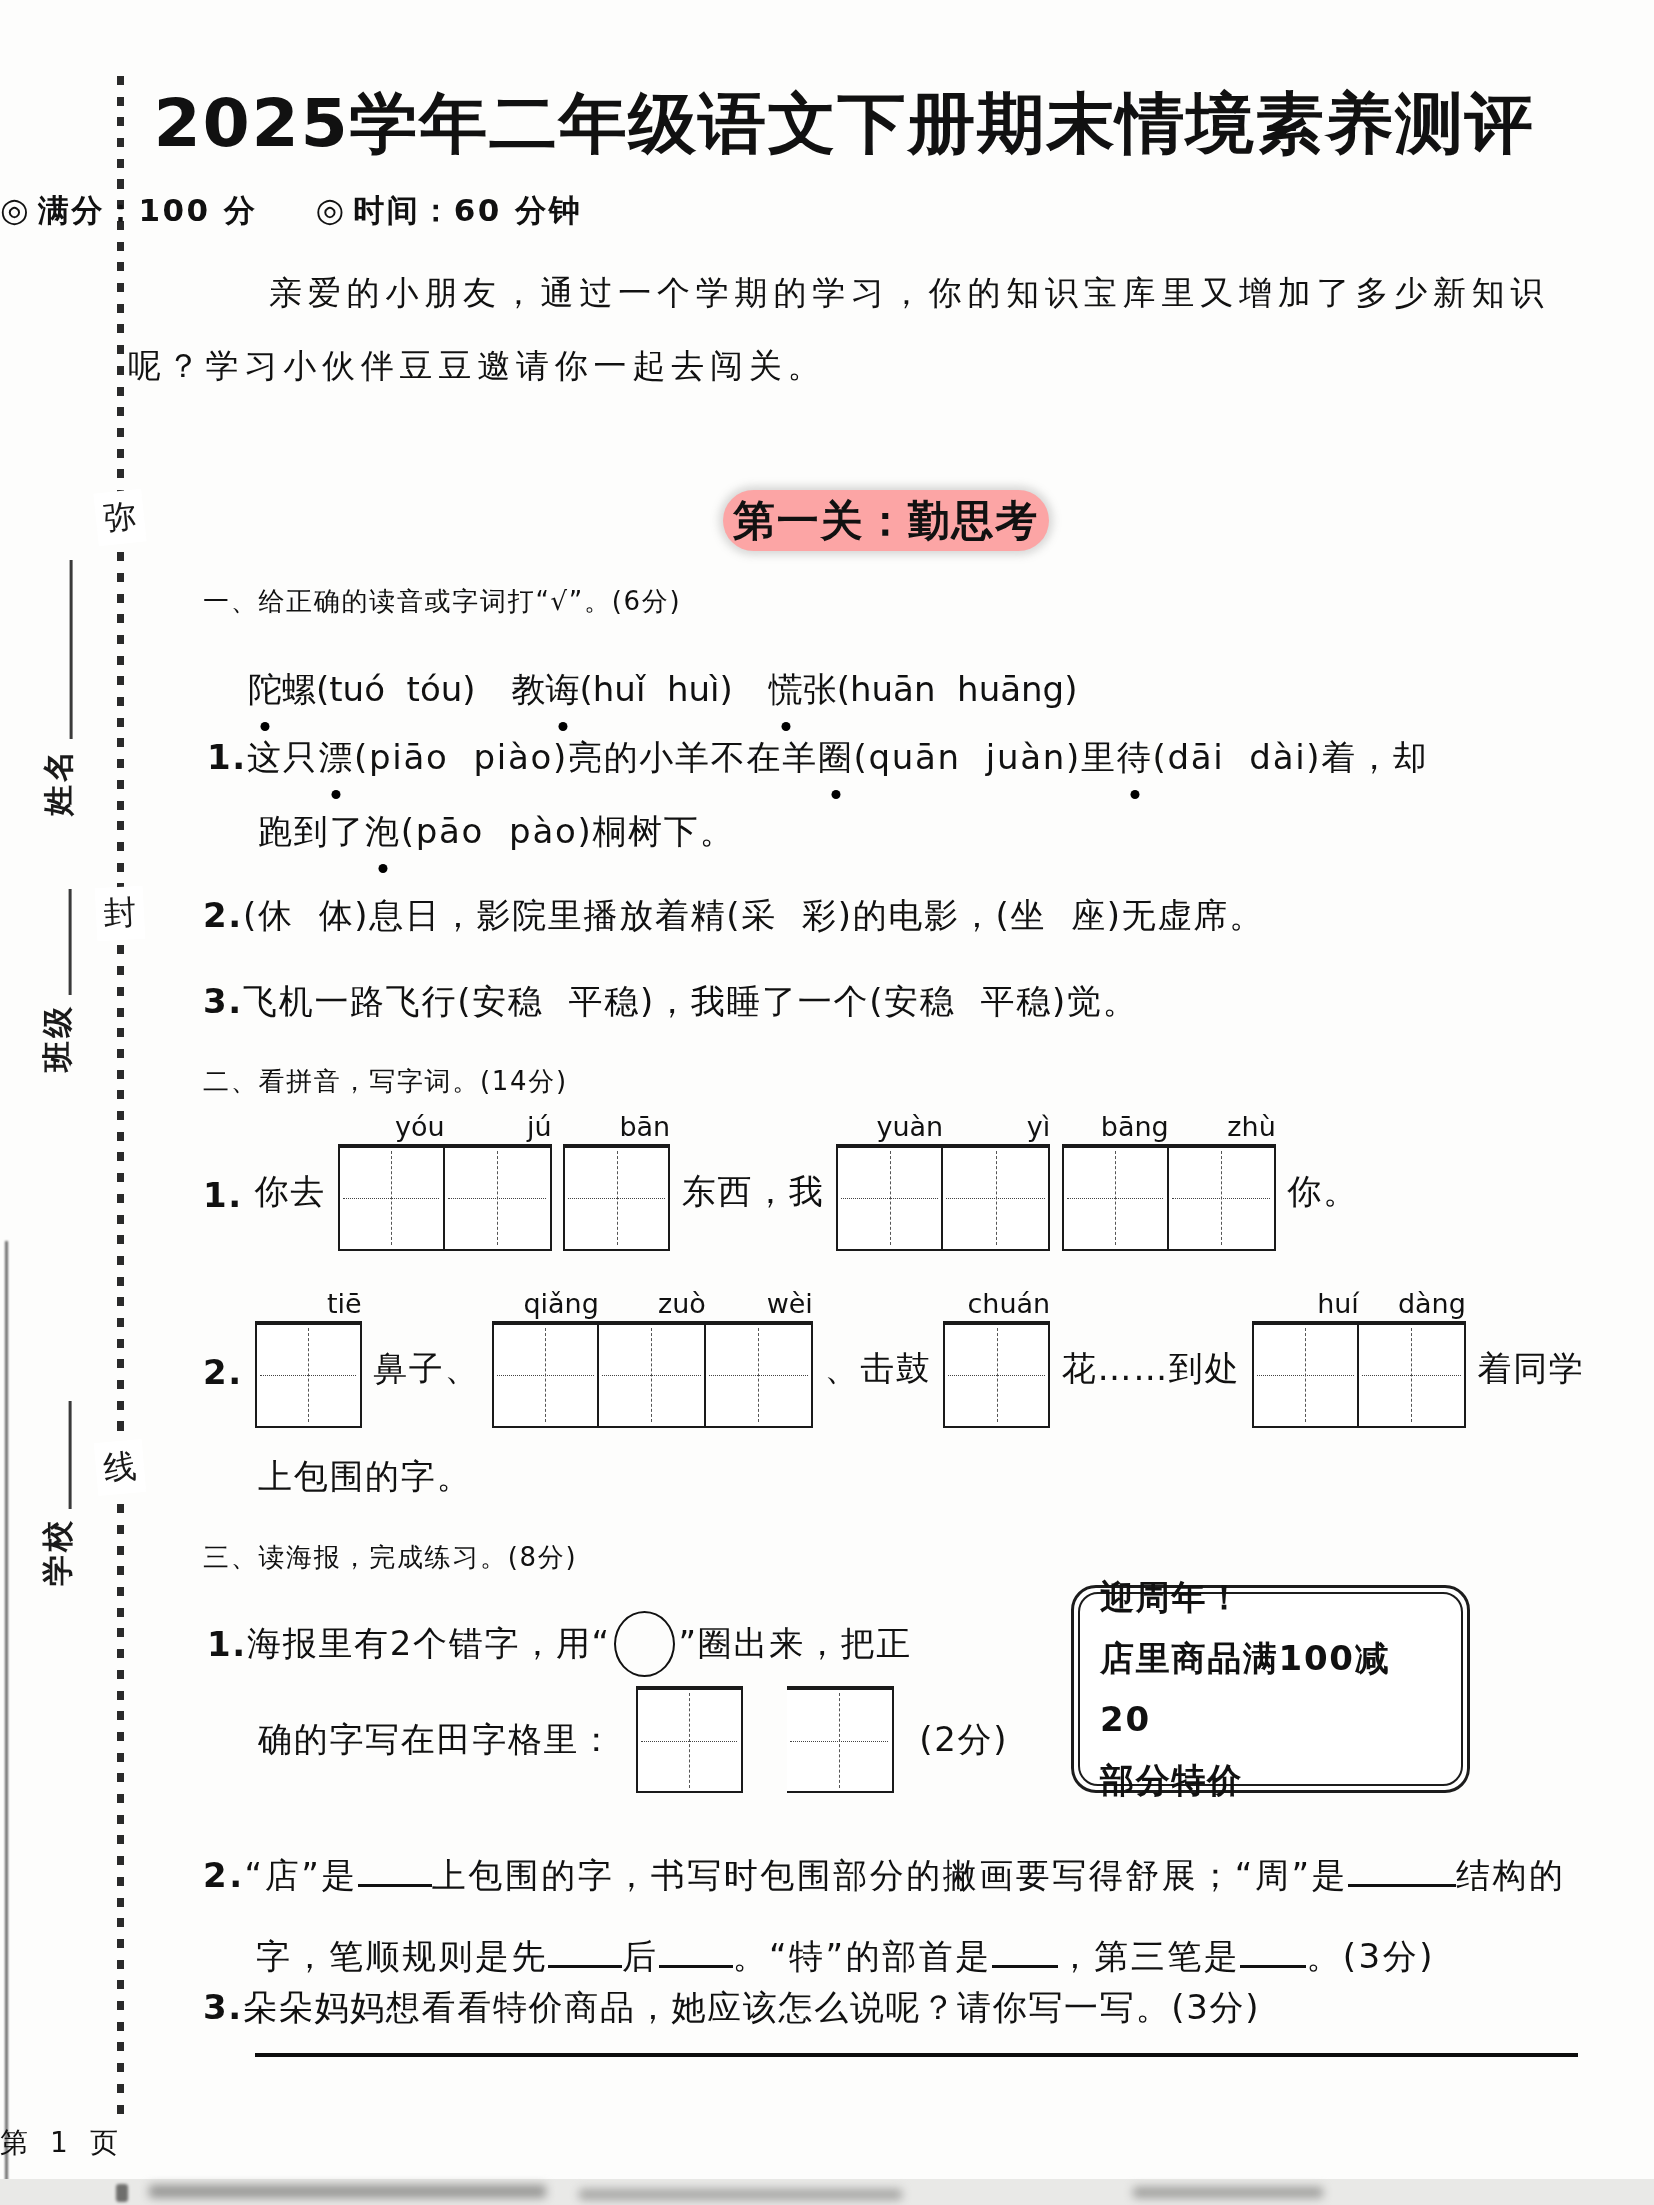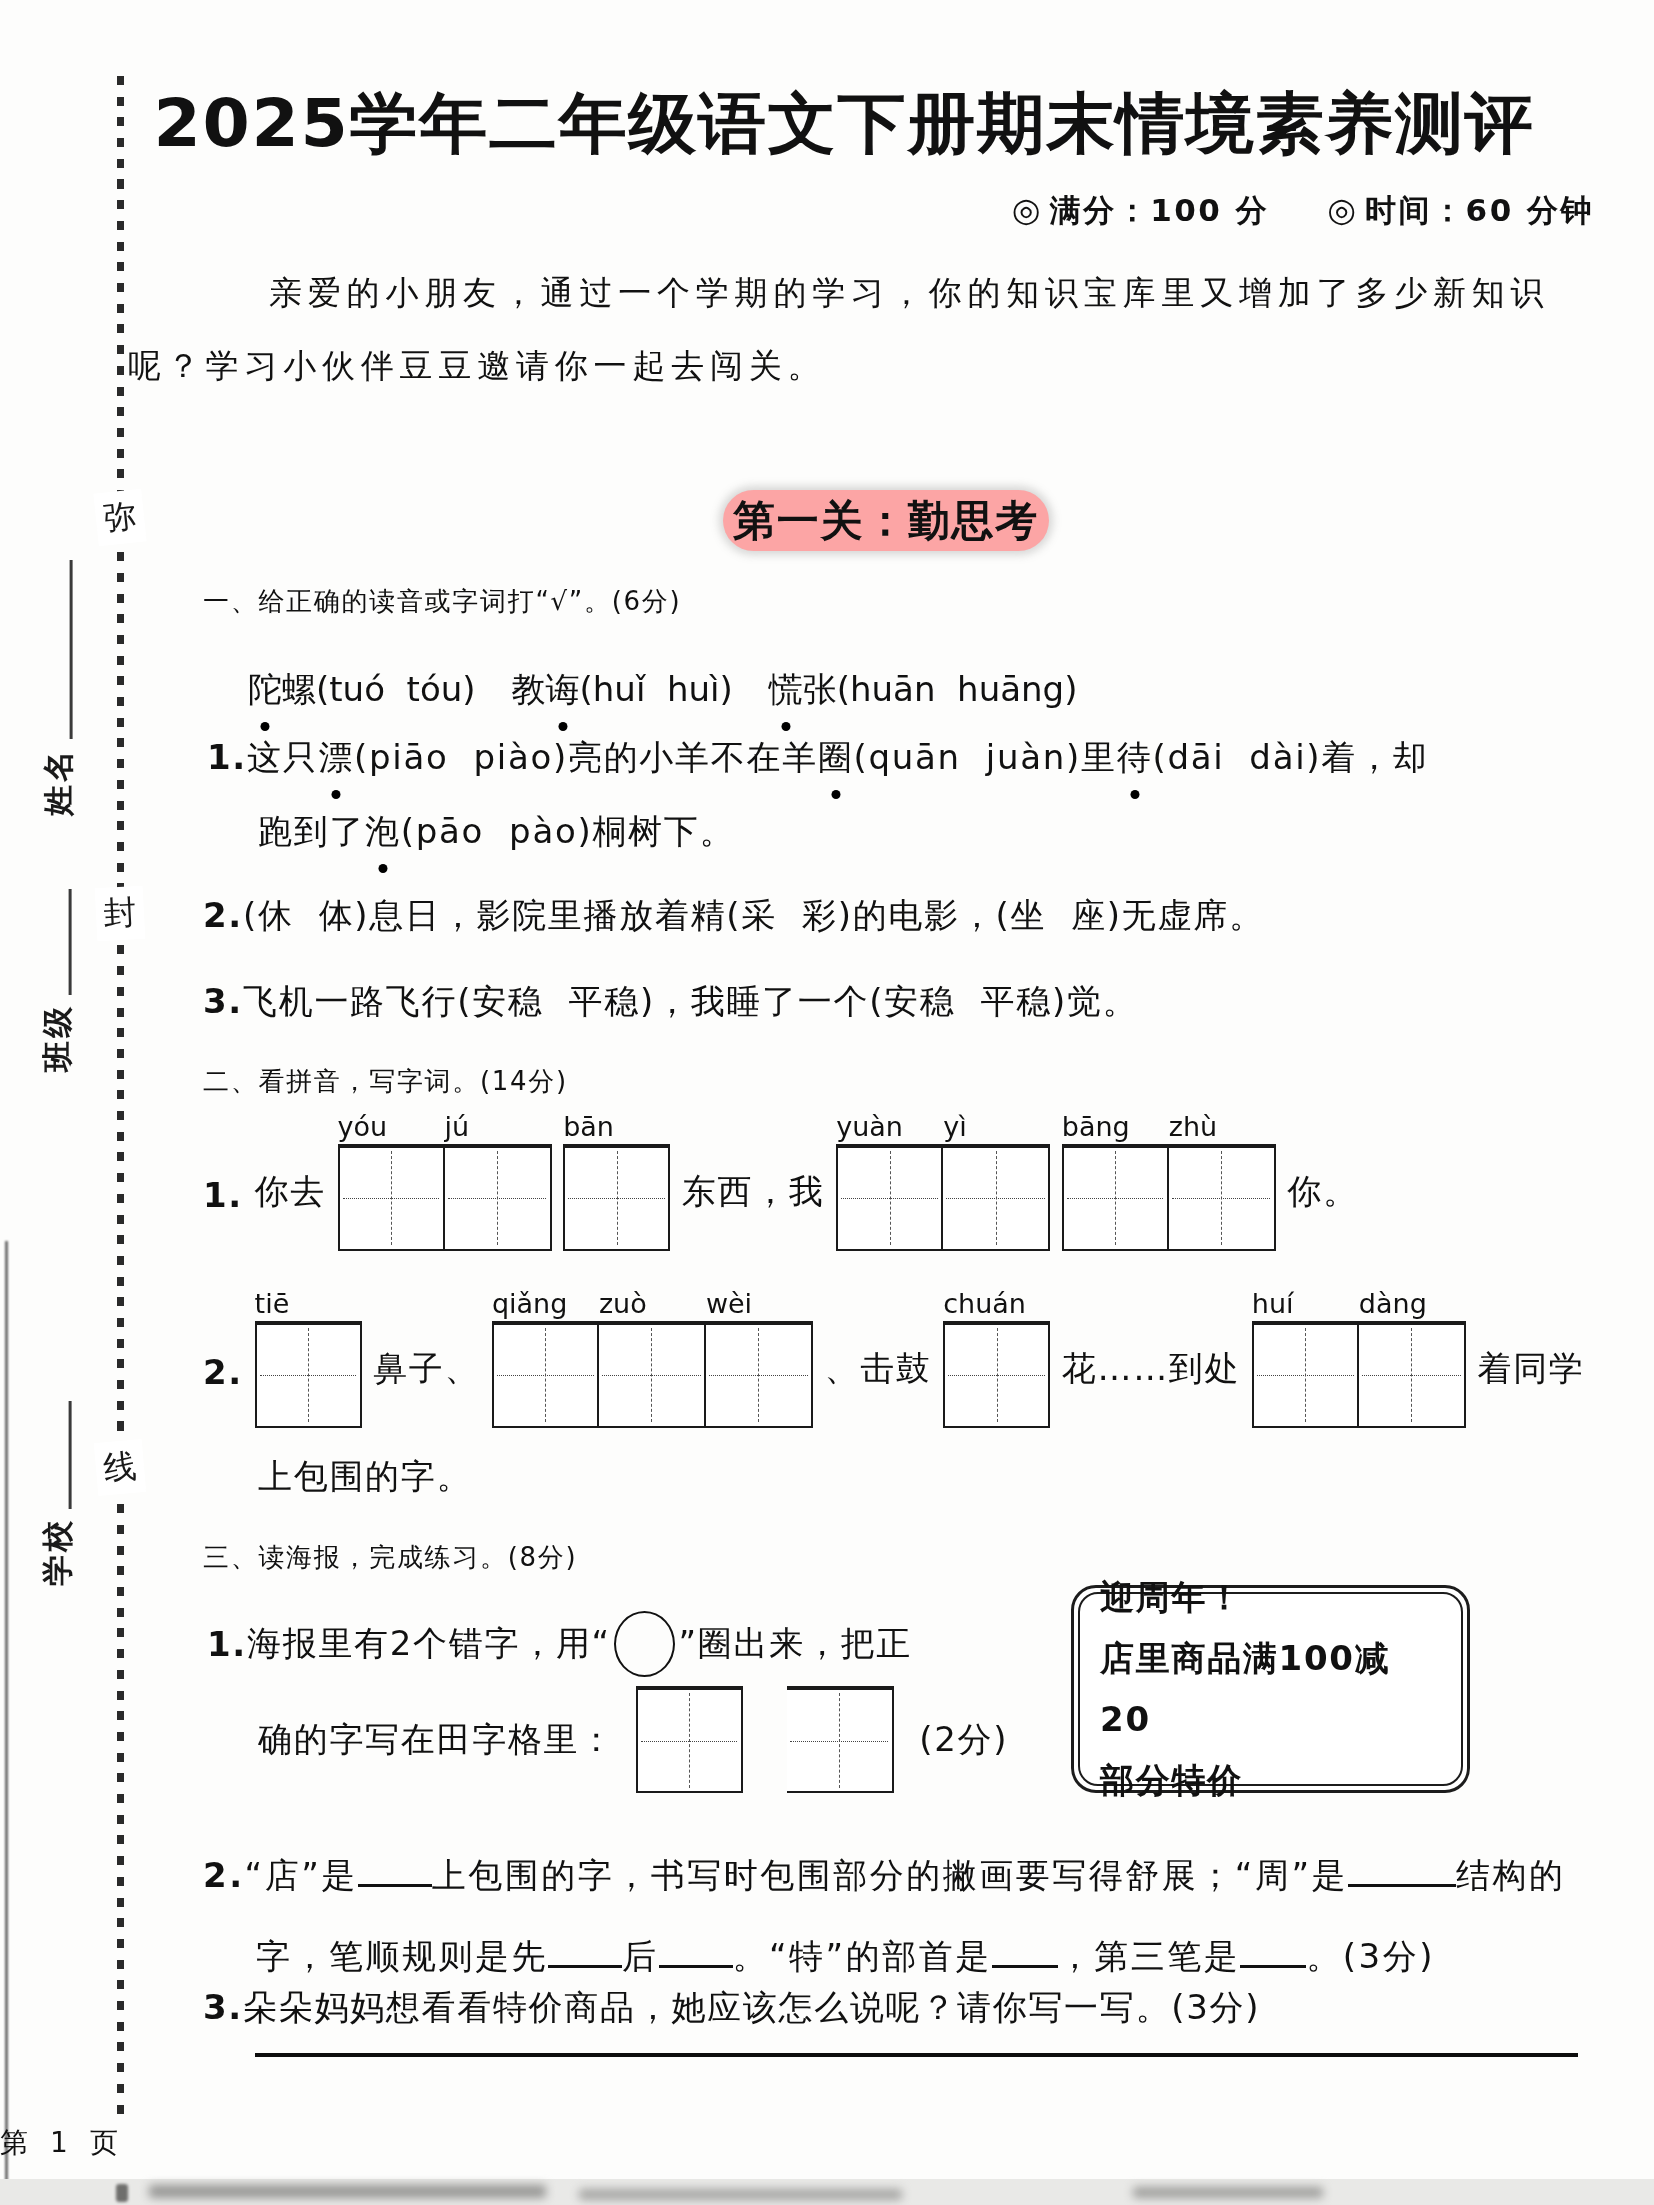--- a/index.html
+++ b/index.html
@@ -41,21 +41,21 @@
 
   #edge-shadow { left:5px; top:1241px; width:3.3px; height:951px; background:#3c3c3c; opacity:.75; filter:blur(0.8px); }
 
   
   #title {
     left:108px; top:79px; width:1472px; text-align:center;
     font-size:68px; font-weight:bold; letter-spacing:1.7px;
     transform:scaleY(.97); white-space:nowrap;
   }
   #subtitle {
-    left:0; top:190px; width:1594px; text-align:right;
+    left:0; top:190px; width:1594px; text-align:left;
     font-size:31px; font-weight:bold; letter-spacing:2.5px;
   }
   #subtitle .circ { font-weight:normal; font-size:33px; margin-right:6.6px; }
   #subtitle .gap { display:inline-block; width:58px; }
 
   #intro {
     left:128px; top:256px; width:1448px;
     font-size:33px; line-height:73px; letter-spacing:5.8px; text-indent:141px;
   }
 
@@ -87,21 +87,21 @@
   #q1-item3 { left:203px; top:979px; }
   .num { font-weight:bold; }
 
   
   .gridrow { display:flex; align-items:flex-end; gap:11.6px; }
   #q2-row1 { left:203px; top:1107px; }
   #q2-row2 { left:203px; top:1284px; }
   .rowtxt { font-size:34px; margin-bottom:36px; white-space:nowrap; letter-spacing:1.7px; }
   .pg { display:flex; flex-direction:column; }
   .pys { display:flex; height:35px; align-items:flex-end; margin-bottom:1.7px; font-size:27px; }
-  .py { flex:1; text-align:left; }
+  .py { flex:1; text-align:right; }
   .cells { display:flex; }
   .cell {
     width:107px; height:107px; background:#fff;
     border:2.5px solid #1a1a1a; border-top-width:4.1px; position:relative;
   }
   .cell + .cell { border-left:none; }
   .cell::before {
     content:""; position:absolute; left:50%; top:3.3px; bottom:3.3px;
     border-left:1.7px dashed #555;
   }

